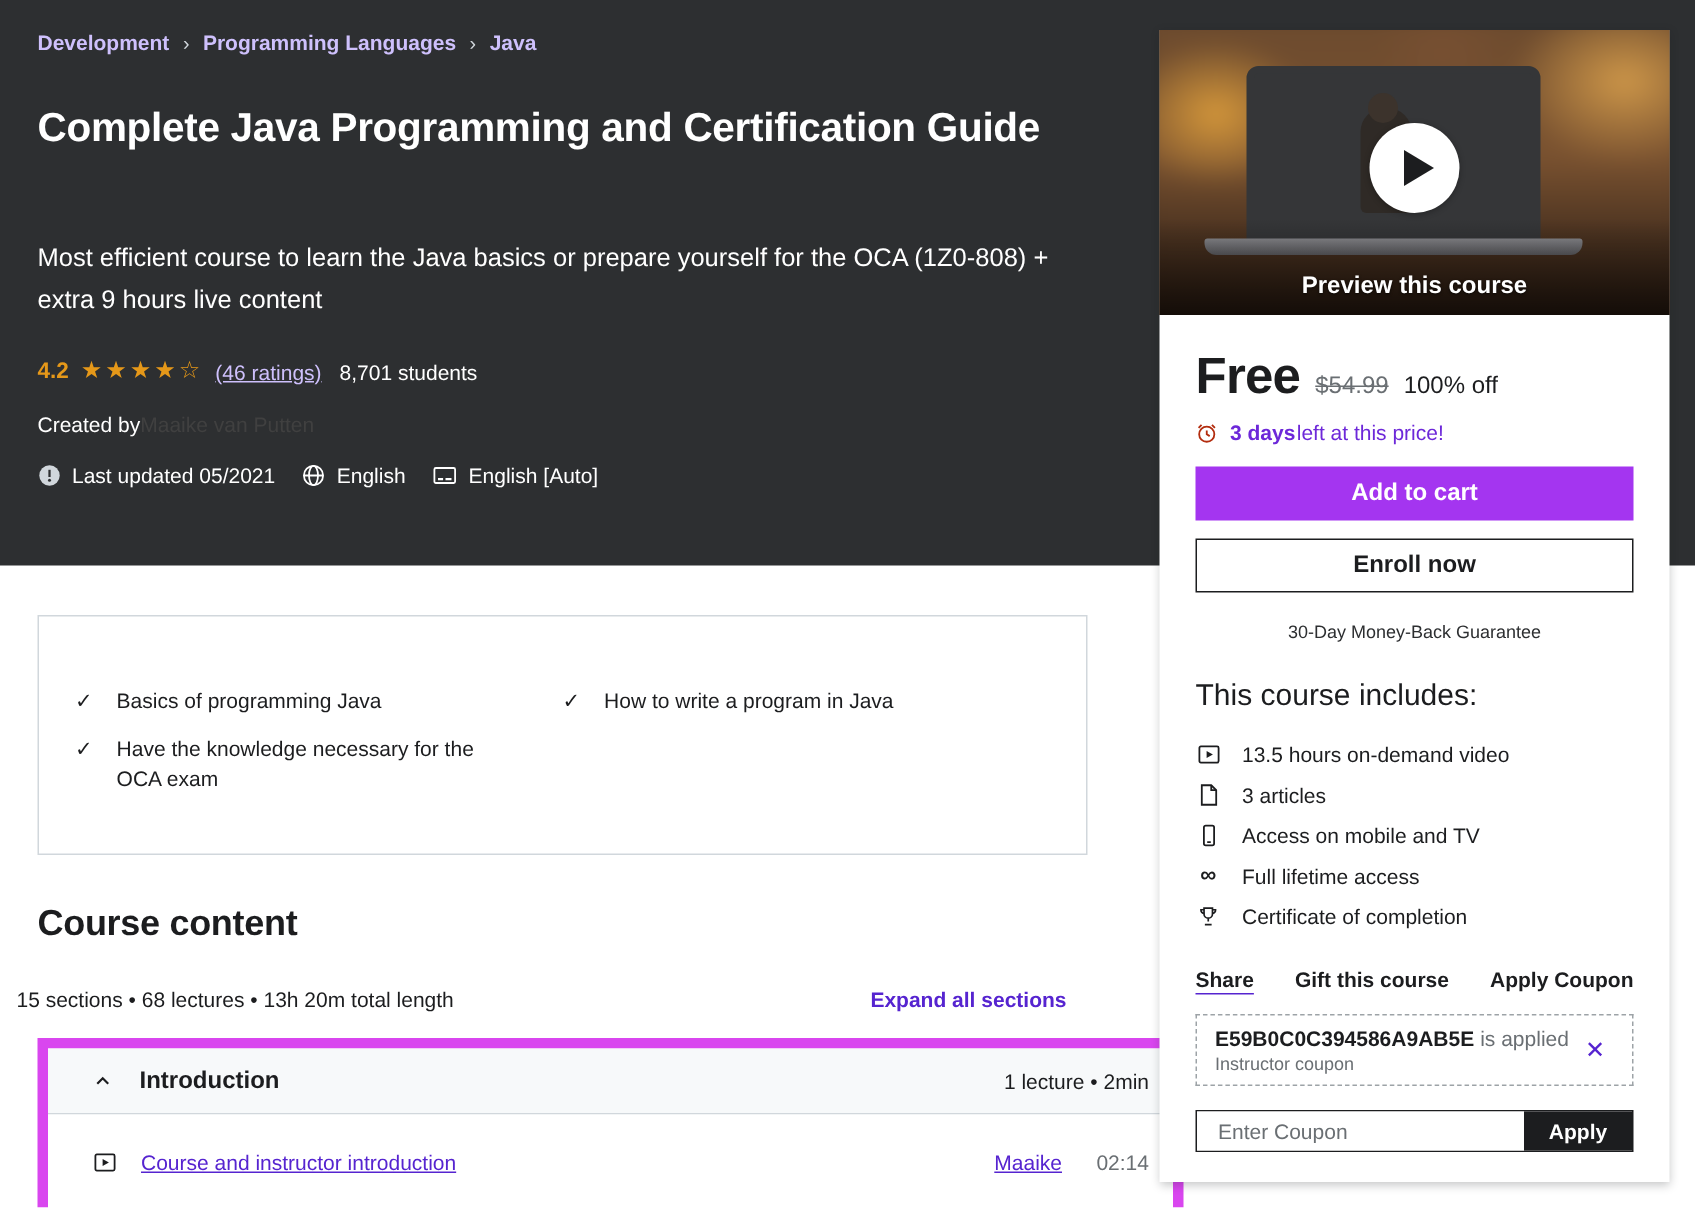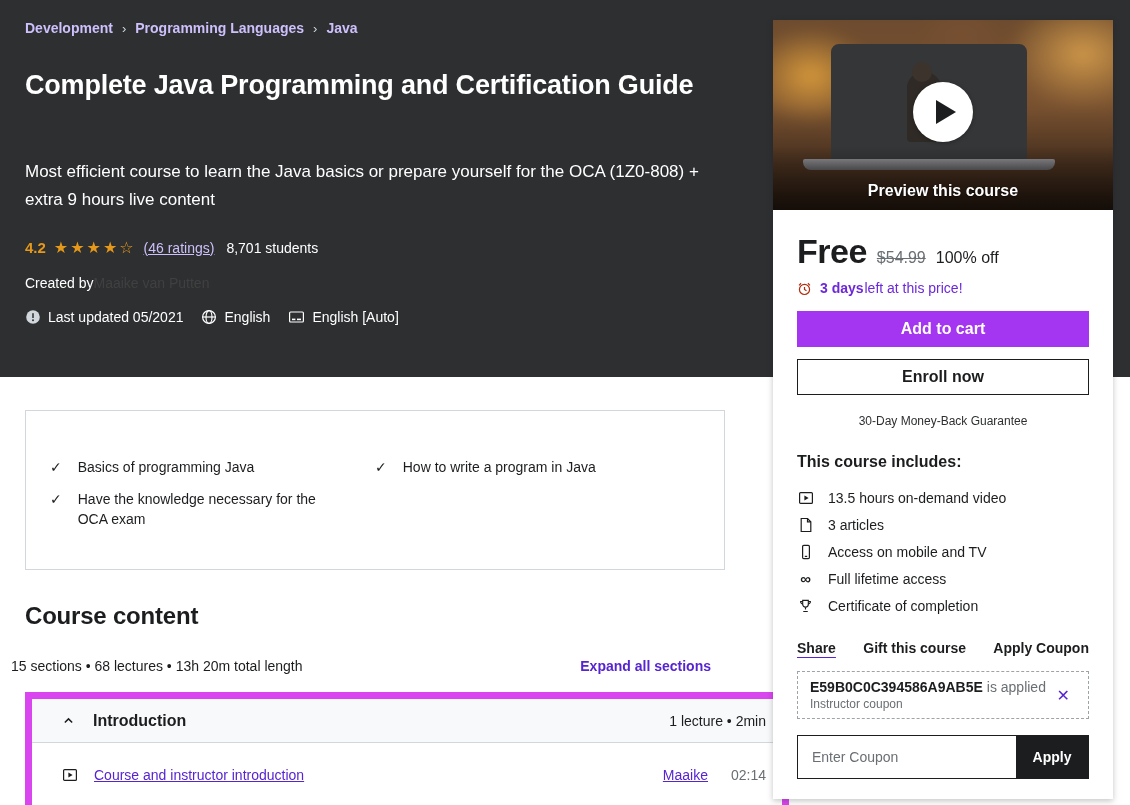--- a/index.html
+++ b/index.html
@@ -85,38 +85,38 @@
   .price-row { display:flex; align-items:baseline; gap:10px; margin-top:4px; }
   .price-free { font-size:34px; font-weight:bold; letter-spacing:-0.5px; }
   .price-old { font-size:16px; color:#6a6f73; text-decoration:line-through; }
   .price-off { font-size:16px; color:#1c1d1f; }
   .urgency { display:flex; align-items:center; gap:8px; margin-top:9px; color:#6d28d9; font-size:14px; }
   .urgency b { margin-right:-3px; }
   .btn { display:flex; align-items:center; justify-content:center; width:100%; height:36px; font-size:16px; font-weight:bold; cursor:pointer; font-family:inherit; }
   .btn-cart { background:#a435f0; color:#fff; border:none; margin-top:15px; }
   .btn-enroll { background:#fff; color:#1c1d1f; border:1px solid #1c1d1f; margin-top:12px; }
   .guarantee { margin-top:19px; text-align:center; font-size:12px; color:#2d2f31; }
-  .includes-title { margin-top:25px; font-size:16px; font-weight:bold; }
+  .includes-title { margin-top:25px; font-size:20px; font-weight:normal; }
   .includes-list { margin-top:13px; list-style:none; }
   .includes-list li { display:flex; align-items:center; gap:14px; height:27px; font-size:14px; color:#1c1d1f; }
   .inc-icon { width:17px; display:flex; justify-content:center; color:#1c1d1f; flex:0 0 auto; }
   .inf { font-size:15px; font-weight:bold; line-height:1; }
 
   .actions-row { display:flex; justify-content:space-between; margin-top:21px; font-size:14px; font-weight:bold; }
   .actions-row span { cursor:pointer; }
   .action-share { text-decoration:underline; text-decoration-color:#5624d0; text-underline-offset:4px; }
 
   .coupon-applied { margin-top:15px; border:1px dashed #9da3a7; padding:7px 12px; display:flex; align-items:center; }
   .coupon-lines { flex:1; }
   .coupon-line1 { font-size:14px; color:#6a6f73; }
   .coupon-line1 b { color:#1c1d1f; margin-right:4px; }
   .coupon-line2 { font-size:12px; color:#6a6f73; margin-top:2px; }
   .coupon-x { color:#5624d0; font-size:16px; font-weight:bold; cursor:pointer; padding:0 6px; }
 
-  .coupon-input-row { margin-top:16px; height:44px; border:1px solid #1c1d1f; display:flex; }
+  .coupon-input-row { margin-top:16px; height:28px; border:1px solid #1c1d1f; display:flex; }
   .coupon-input { flex:1; border:none; outline:none; padding:0 14px; font-size:14px; font-family:inherit; color:#1c1d1f; }
   .coupon-input::placeholder { color:#6a6f73; }
   .btn-apply { width:72px; background:#1c1d1f; color:#fff; border:none; font-weight:bold; font-size:14px; cursor:pointer; font-family:inherit; }
 </style>
 </head>
 <body>
 
 <div class="page">
 
   <div class="hero"></div>

